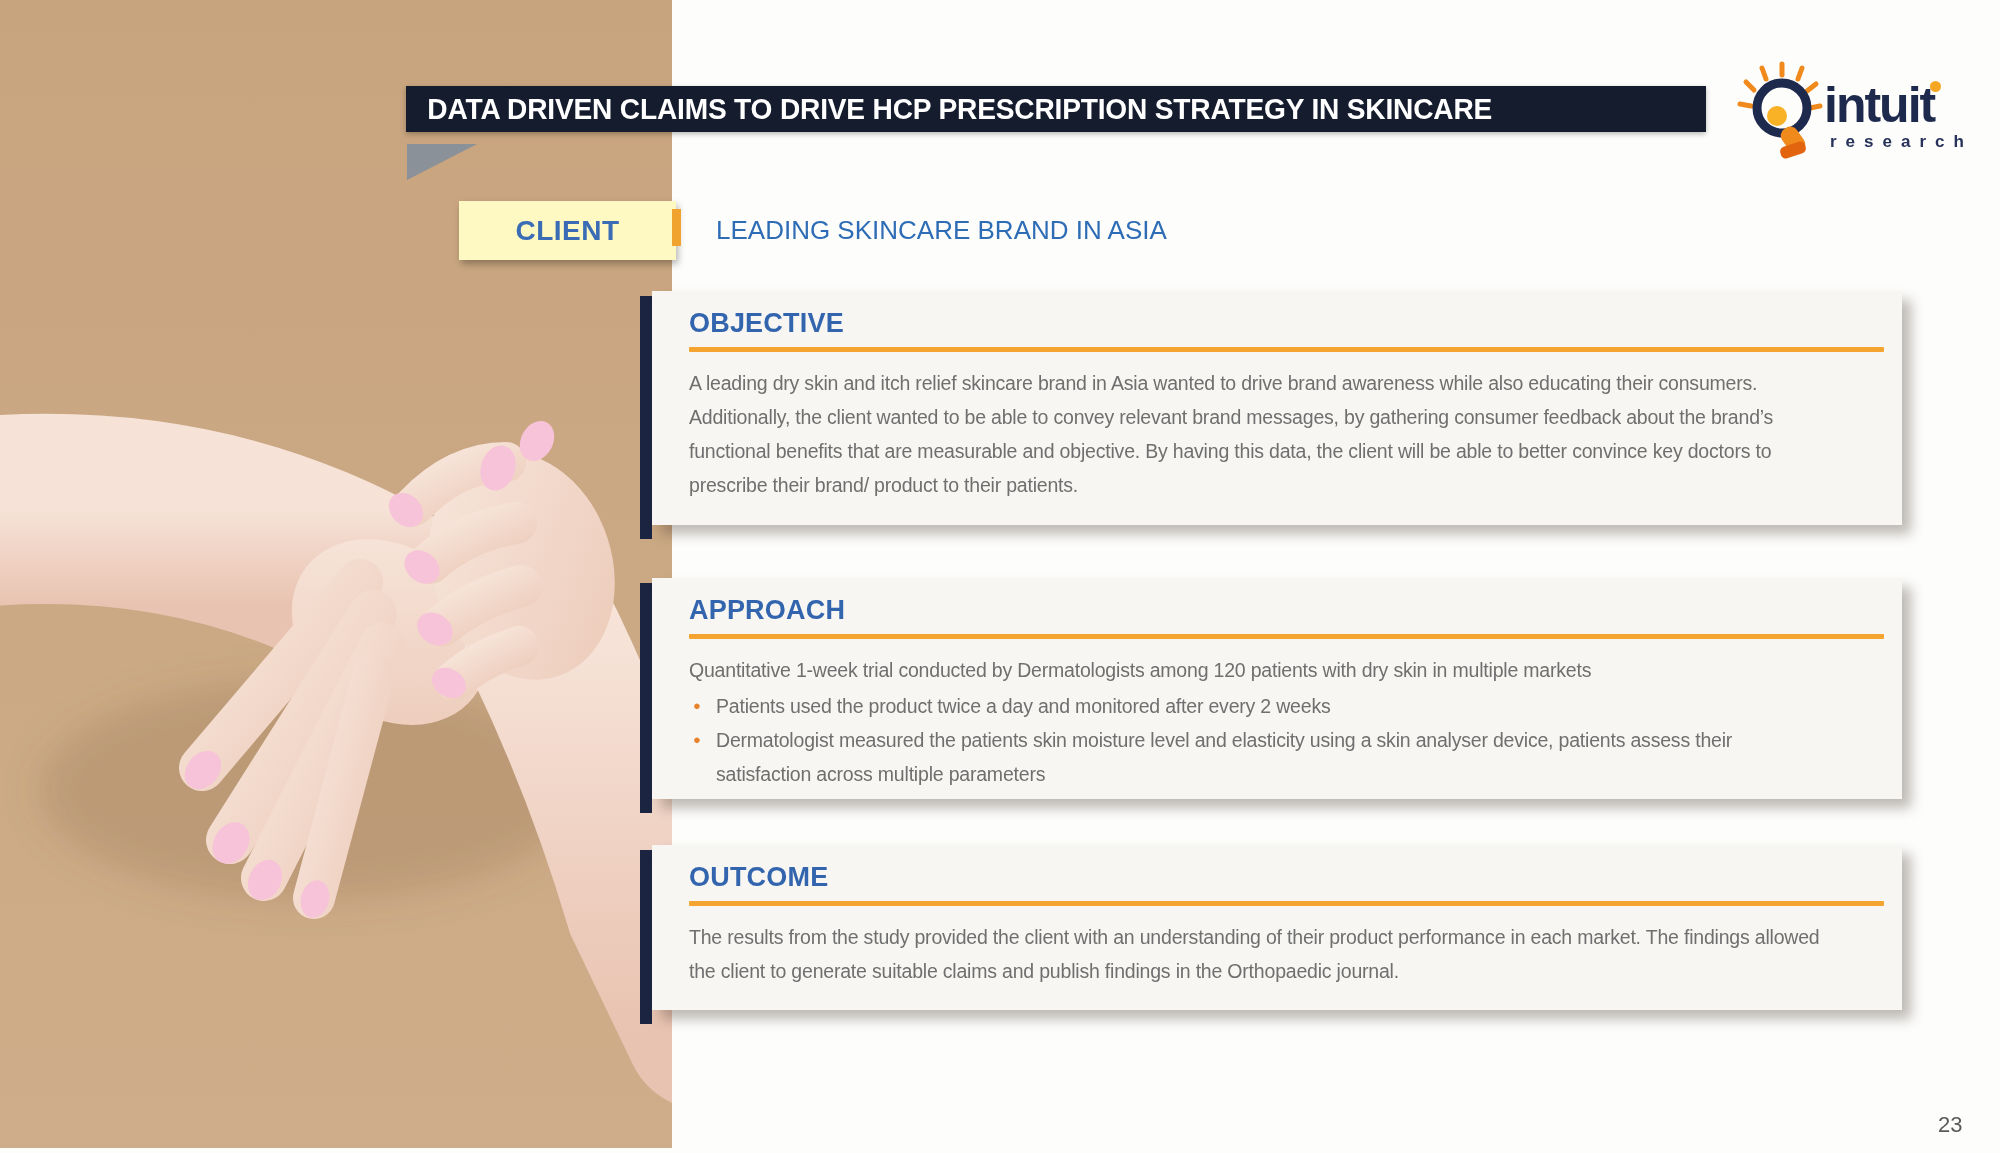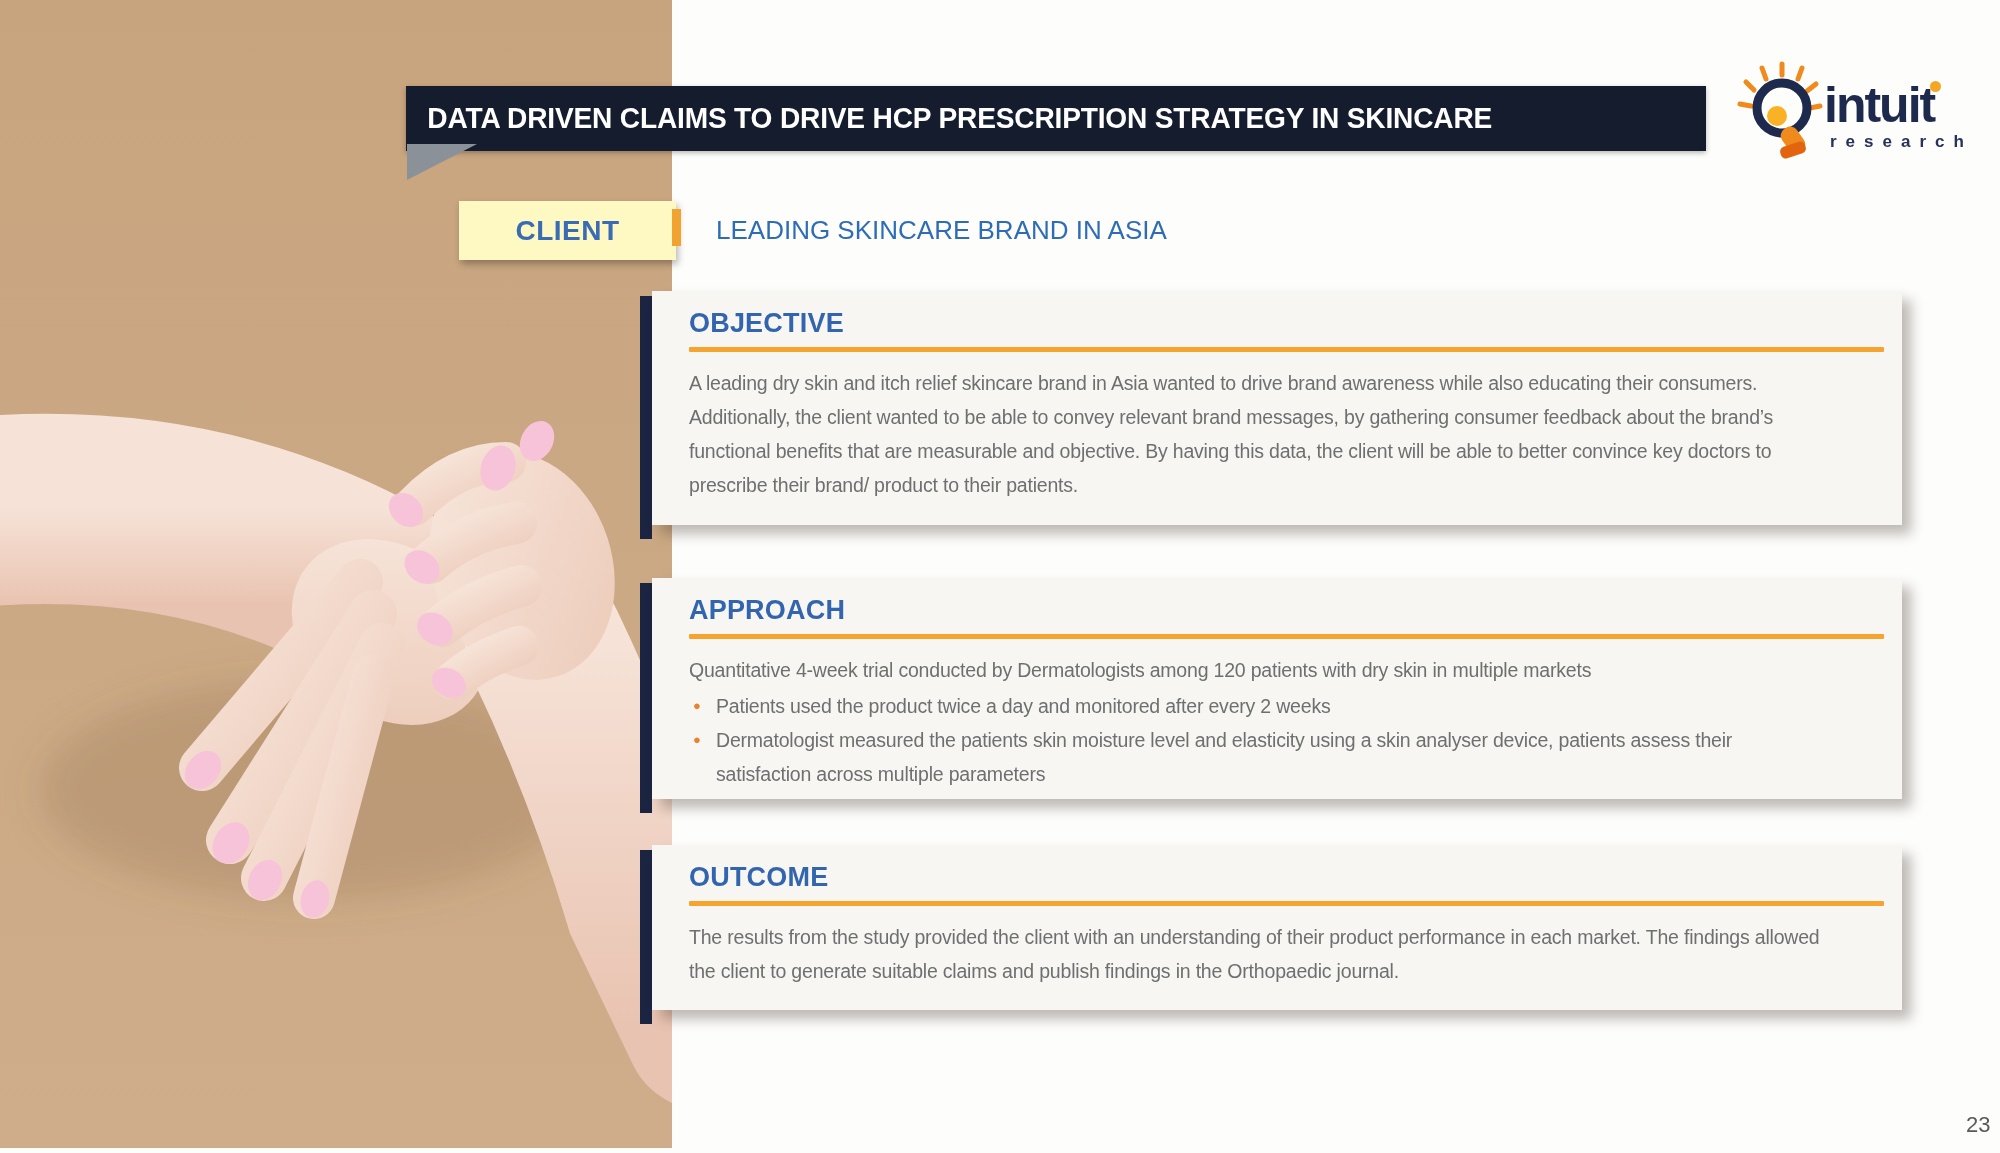--- a/index.html
+++ b/index.html
@@ -14,21 +14,21 @@
   
   .photo-panel {
     position:absolute; left:0; top:0; width:672px; height:1148px;
     background:linear-gradient(180deg,#c8a47e 0%, #cba985 55%, #cfad8a 100%);
     overflow:hidden;
   }
   .photo-panel svg { position:absolute; left:0; top:0; }
 
   
   .title-banner {
-    position:absolute; left:406px; top:86px; width:1300px; height:65px;
+    position:absolute; left:406px; top:86px; width:1300px; height:46px;
     background:#141c2e; display:flex; align-items:center;
     box-shadow:0 2px 5px rgba(0,0,0,0.28);
   }
   .title-banner .title-text {
     color:#ffffff; font-weight:bold; font-size:29px; letter-spacing:-0.2px;
     padding-left:22px; white-space:nowrap;
     transform:scaleX(0.97); transform-origin:left center;
   }
   .banner-fold {
     position:absolute; left:407px; top:144px; width:0; height:0;
@@ -98,21 +98,21 @@
   }
   .card ul { list-style:none; margin-top:2px; }
   .card li { position:relative; padding-left:27px; }
   .card li .dot {
     position:absolute; left:4px; top:0; color:#e8832c; font-size:13px; line-height:34px;
   }
 
   
   .page-number {
     position:absolute; left:1938px; top:1112px;
-    color:#5a5a5a; font-size:22px;margin-left:28px;
+    color:#5a5a5a; font-size:22px;
   }
 </style>
 </head>
 <body>
 
 <div class="slide">
 
   <div class="photo-panel">
     <svg width="672" height="1148" viewBox="0 0 672 1148">
       <defs>
@@ -206,21 +206,21 @@
       <div class="rule"></div>
       <p>A leading dry skin and itch relief skincare brand in Asia wanted to drive brand awareness while also educating their consumers. Additionally, the client wanted to be able to convey relevant brand messages, by gathering consumer feedback about the brand’s functional benefits that are measurable and objective. By having this data, the client will be able to better convince key doctors to prescribe their brand/ product to their patients.</p>
     </div>
   </section>
 
   <section class="card card-approach">
     <div class="accent-bar"></div>
     <div class="card-body">
       <h2>APPROACH</h2>
       <div class="rule"></div>
-      <p>Quantitative 4-week trial conducted by Dermatologists among 120 patients with dry skin in multiple markets</p>
+      <p>Quantitative 1-week trial conducted by Dermatologists among 120 patients with dry skin in multiple markets</p>
       <ul>
         <li>
           <span class="dot">●</span>
           <span>Patients used the product twice a day and monitored after every 2 weeks</span>
         </li>
         <li>
           <span class="dot">●</span>
           <span>Dermatologist measured the patients skin moisture level and elasticity using a skin analyser device, patients assess their satisfaction across multiple parameters</span>
         </li>
       </ul>

